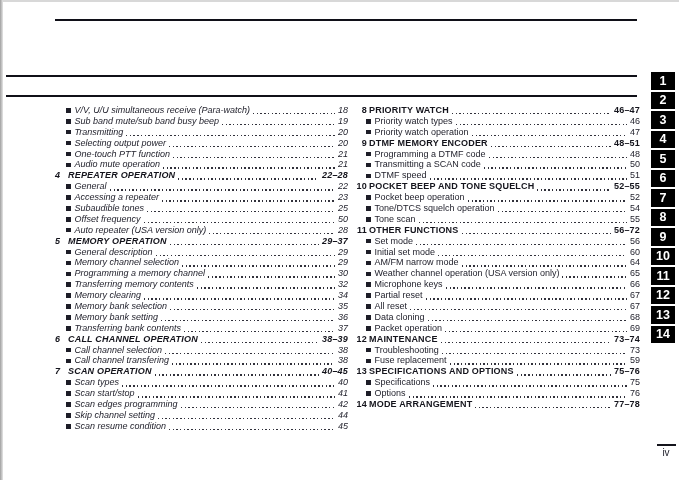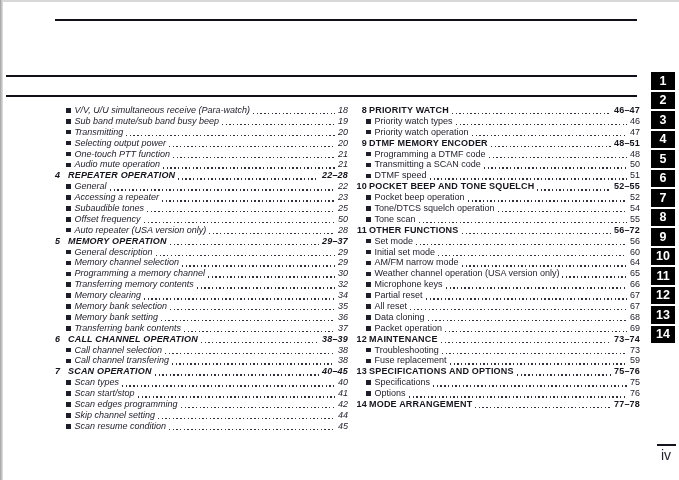--- a/index.html
+++ b/index.html
@@ -33,21 +33,21 @@
     background:repeating-linear-gradient(90deg,#30303a 0,#30303a 1.4px,transparent 1.4px,transparent 3.7px);}
   .pg{flex:0 0 auto;text-align:left;}
   
   .tabstrip{position:absolute;left:651px;top:72px;width:24px;}
   .tab{width:24px;height:17.5px;margin-bottom:2px;background:#000;
     color:#fff;font-weight:bold;font-size:12.5px;
     display:flex;align-items:center;justify-content:center;}
   
   .folio-line{position:absolute;left:657px;top:444px;width:19px;height:1.6px;background:#14141c;}
   .folio-num{position:absolute;left:656px;top:447px;width:20px;text-align:center;
-    font-size:14px;color:#23232e;}
+    font-size:10px;color:#23232e;}
 </style>
 </head>
 <body>
 
 <div>
   <div class="edge-top"></div>
   <div class="edge-left"></div>
 
   <div class="rule rule-a"></div>
   <div class="rule rule-b"></div>

